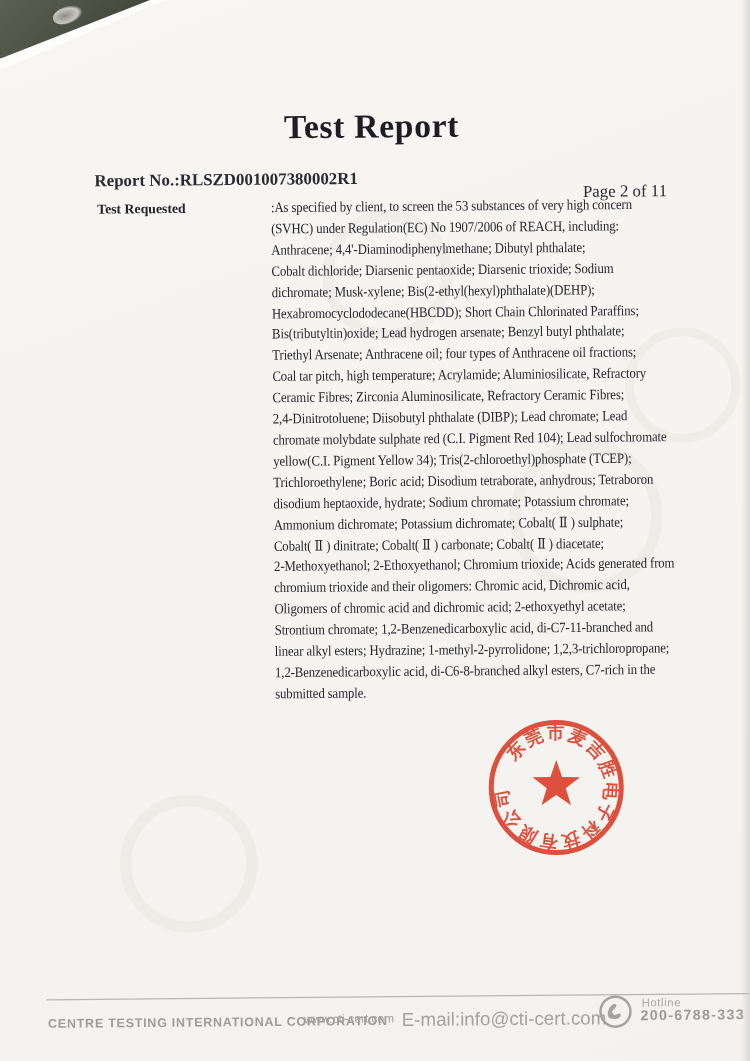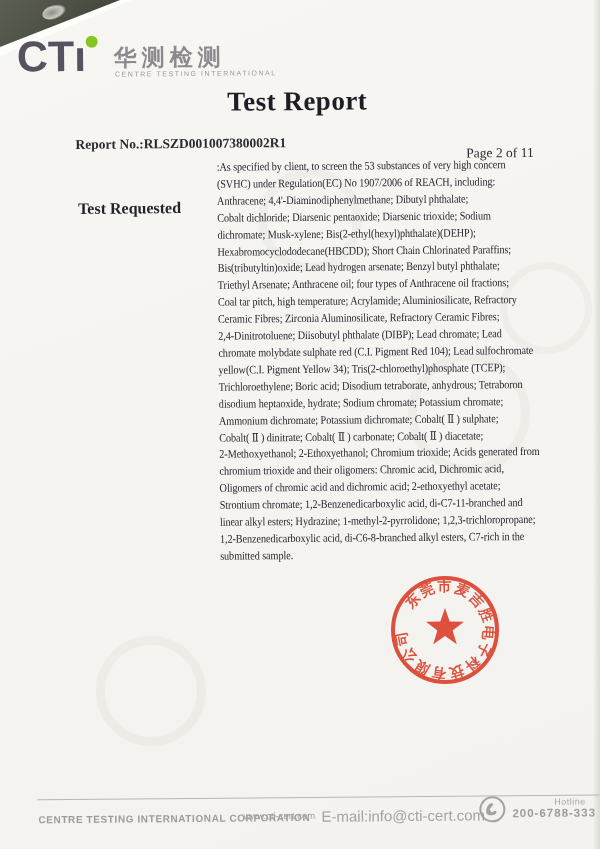--- a/index.html
+++ b/index.html
@@ -36,66 +36,60 @@
         font-size:23px;color:#8d8a8e;letter-spacing:5px;white-space:nowrap;font-weight:bold;}
   .logo-sub{position:absolute;left:98px;top:36px;font-family:"Liberation Sans", sans-serif;
         font-size:7px;color:#9b989c;letter-spacing:1.55px;white-space:nowrap;}
 
   .title{position:absolute;left:0;top:86px;width:600px;text-align:center;
         font-size:27px;font-weight:bold;color:#1e1d25;letter-spacing:0.5px;}
   .report-row{position:absolute;left:0;top:131px;width:600px;font-size:13.5px;color:#2a2a32;}
   .report-no{position:absolute;left:78px;top:4px;font-weight:600;}
   .page-ind{position:absolute;right:64px;top:16px;}
 
-  .req-label{position:absolute;left:80px;top:160px;font-size:16px;font-weight:bold;color:#23232b;margin-top:38px;}
+  .req-label{position:absolute;left:80px;top:160px;font-size:11px;font-weight:bold;color:#23232b;}
   .req-text{position:absolute;left:219px;top:158px;font-size:11.5px;line-height:16.9px;
         color:#26262e;white-space:pre;letter-spacing:-0.1px;
         transform:scaleX(0.89);transform-origin:left top;}
 
   
   .stamp{position:absolute;left:389px;top:574px;width:116px;height:116px;opacity:.88;
         filter:blur(.2px);}
   .stamp text{font-family:"DejaVu Sans", sans-serif;font-weight:bold;}
 
   
   .f-line{position:absolute;left:34px;top:797px;width:562px;height:1px;background:#b9b6b1;}
   .f-co{position:absolute;left:35px;top:812px;font-family:"Liberation Sans", sans-serif;
         font-size:10px;font-weight:600;letter-spacing:0.6px;color:#9e9c98;white-space:nowrap;}
   .f-www{position:absolute;left:240px;top:810px;font-family:Liberation Sans, sans-serif;
         font-size:9.5px;color:#a5a39f;}
   .f-mail{position:absolute;left:318px;top:808px;font-family:"Liberation Sans", sans-serif;
         font-size:15px;color:#a5a39f;}
   .f-phone{position:absolute;left:475px;top:797px;width:28px;height:28px;}
   .f-hot1{position:absolute;left:510px;top:799px;font-family:"Liberation Sans", sans-serif;
-        font-size:9px;color:#a8a6a2;letter-spacing:0.5px;margin-left:41px;}
+        font-size:9px;color:#a8a6a2;letter-spacing:0.5px;}
   .f-hot2{position:absolute;left:509px;top:809px;font-family:"Liberation Sans", sans-serif;
         font-size:11.5px;font-weight:600;color:#9e9c98;letter-spacing:1px;}
 </style>
 </head>
 <body>
 
 <div class="page">
 
   <div class="corner-white"></div>
   <div class="corner-dark"></div>
   <div class="staple"></div>
   <div class="edge-right"></div>
   <div class="ghost g1"></div>
   <div class="ghost g2"></div>
   <div class="ghost g3"></div>
   <div class="ghost g4"></div>
 
   <div class="content">
 
-    <div class="logo">
-      <div class="logo-cti"><span>CT</span><span class="ipart">ı</span></div>
-      <div class="logo-dot"></div>
-      <div class="logo-cn">华测检测</div>
-      <div class="logo-sub">CENTRE TESTING INTERNATIONAL</div>
-    </div>
 
     <div class="title">Test Report</div>
     <div class="report-row">
       <span class="report-no">Report No.:RLSZD001007380002R1</span>
       <span class="page-ind">Page 2 of 11</span>
     </div>
 
     <div class="req-label">Test Requested</div>
     <div class="req-text">:As specified by client, to screen the 53 substances of very high concern
 (SVHC) under Regulation(EC) No 1907/2006 of REACH, including:

